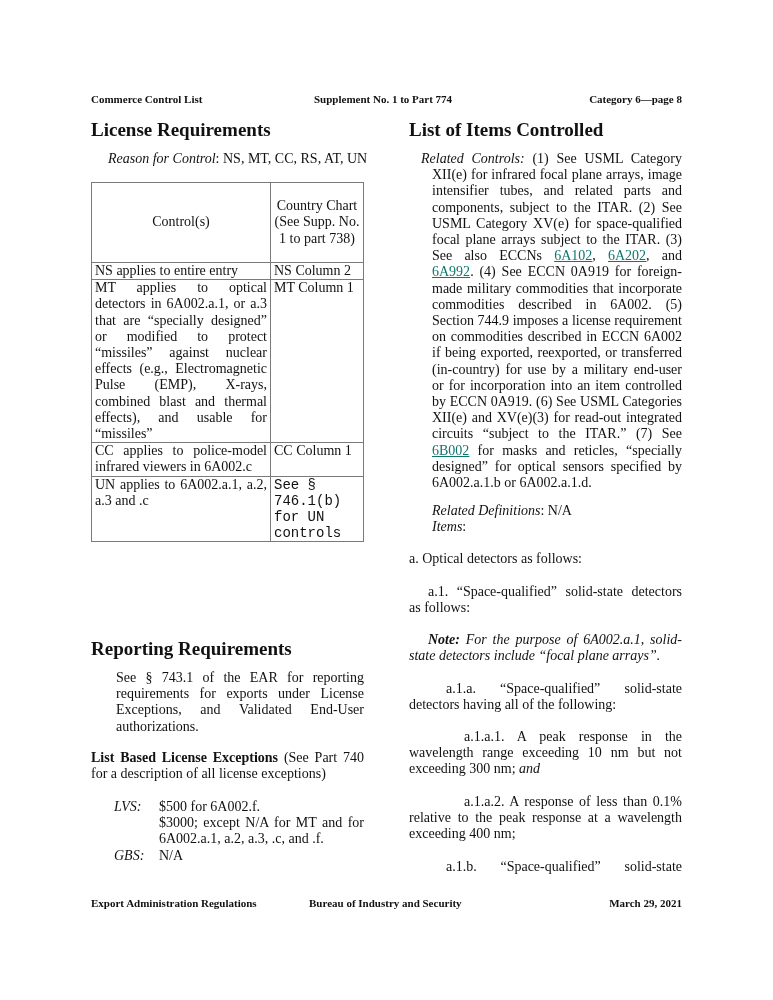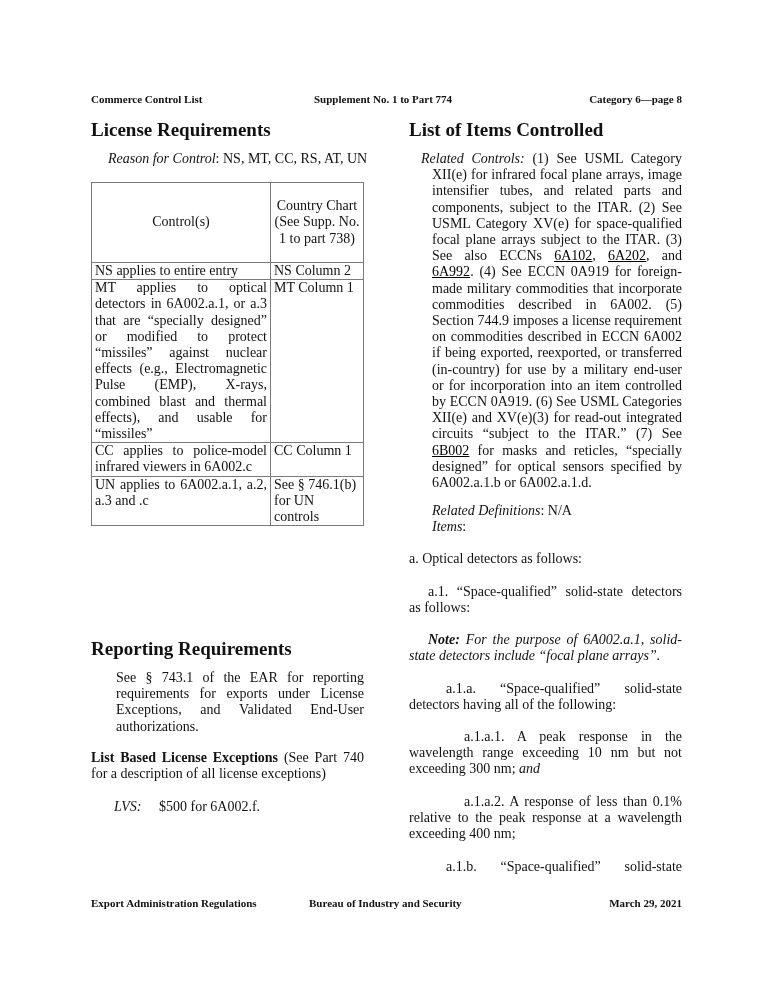--- a/index.html
+++ b/index.html
@@ -5,21 +5,21 @@
   html, body { margin:0; padding:0; background:#ffffff; }
   body { width:773px; height:1000px; position:relative; overflow:hidden;
          font-family:"Liberation Serif", serif; color:#111; }
   .abs { position:absolute; }
   .hdr { top:93px; font-size:11px; font-weight:bold; }
   .ftr { top:897px; font-size:11px; font-weight:bold; }
   .h2 { font-size:19px; font-weight:bold; }
   .txt { font-size:14px; line-height:16.2px; }
   .just { text-align:justify; text-align-last:left; }
   .it { font-style:italic; }
-  a.lnk { color:#000000; text-decoration:underline; }
+  a.lnk { color:#0f766e; text-decoration:underline; }
   table.ctl { border-collapse:collapse; font-size:14px; line-height:16.2px; }
   table.ctl td { border:1.5px solid #7a7a7a; vertical-align:top; padding:0 3px; }
   table.ctl td.c1 { width:172px; text-align:justify; text-align-last:left; }
   table.ctl td.c2 { width:86px; }
   table.ctl tr.head td { vertical-align:middle; text-align:center; text-align-last:center; height:79px;margin-top:35px; }
   .exc-row { display:flex; }
   .exc-key { width:45px; font-style:italic; }
   .exc-val { width:205px; text-align:justify; text-align-last:left; }
 </style>
 </head>
@@ -49,38 +49,43 @@
   <tr>
     <td class="c1">MT applies to optical detectors in 6A002.a.1, or a.3 that are “specially designed” or modified to protect “missiles” against nuclear effects (e.g., Electromagnetic Pulse (EMP), X-rays, combined blast and thermal effects), and usable for “missiles”</td>
     <td class="c2">MT Column 1</td>
   </tr>
   <tr>
     <td class="c1">CC applies to police-model infrared viewers in 6A002.c</td>
     <td class="c2">CC Column 1</td>
   </tr>
   <tr>
     <td class="c1">UN applies to 6A002.a.1, a.2, a.3 and .c</td>
-    <td class="c2" style="text-align:left;">See § 746.1(b) for UN controls</td>
+    <td class="c2" style="text-align:left;font-family:Liberation Mono, monospace;">See § 746.1(b) for UN controls</td>
   </tr>
 </tbody>
   </table>
 
 <div class="abs h2" style="left:91px; top:638px;">Reporting Requirements</div>
 <div class="abs txt just" style="left:116px; top:670px; width:248px;">See § 743.1 of the EAR for reporting requirements for exports under License Exceptions, and Validated End-User authorizations.</div>
 
 <div class="abs txt just" style="left:91px; top:750px; width:273px;">
   <b>List Based License Exceptions</b><span> (See Part 740 for a description of all license exceptions)</span>
 </div>
 
 <div class="abs txt" style="left:114px; top:799px;">
   <div class="exc-row">
     <div class="exc-key">LVS:</div>
     <div class="exc-val">
       <div>$500 for 6A002.f.</div>
+      <div>$3000; except N/A for MT and for 6A002.a.1, a.2, a.3, .c, and .f.</div>
     </div>
+  </div>
+  <div class="exc-row">
+    <div class="exc-key">GBS:</div>
+    <div class="exc-val">N/A</div>
   </div>
 </div>
 
 <div class="abs h2" style="left:409px; top:119px;">List of Items Controlled</div>
 
 <div class="abs txt just" style="left:432px; top:151px; width:250px; text-indent:-11px;">
   <span class="it">Related Controls:</span><span> (1) See USML Category XII(e) for infrared focal plane arrays, image intensifier tubes, and related parts and components, subject to the ITAR.  (2) See USML Category XV(e) for space-qualified focal plane arrays subject to the ITAR.  (3) See also ECCNs </span><a class="lnk" href="#">6A102</a><span>, </span><a class="lnk" href="#">6A202</a><span>, and </span><a class="lnk" href="#">6A992</a><span>.  (4) See ECCN 0A919 for foreign-made military commodities that incorporate commodities described in 6A002.  (5) Section 744.9 imposes a license requirement on commodities described in ECCN 6A002 if being exported, reexported, or transferred (in-country) for use by a military end-user or for incorporation into an item controlled by ECCN 0A919. (6) See USML Categories XII(e) and XV(e)(3) for read-out integrated circuits “subject to the ITAR.”  (7) See </span><a class="lnk" href="#">6B002</a><span> for masks and reticles, “specially designed” for optical sensors specified by 6A002.a.1.b or 6A002.a.1.d.</span>
 </div>
 
 <div class="abs txt" style="left:432px; top:503px;">

